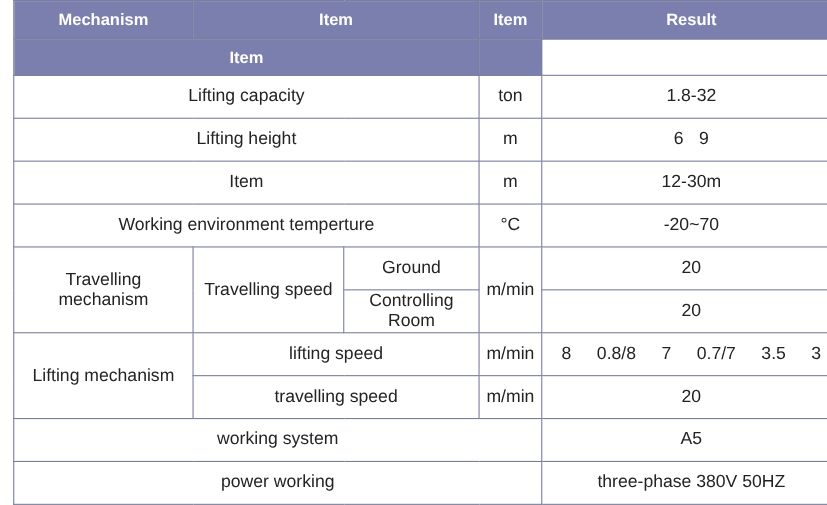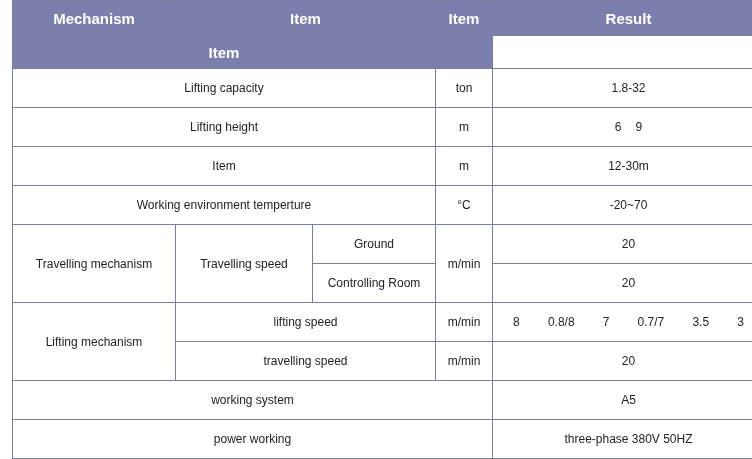--- a/index.html
+++ b/index.html
@@ -15,21 +15,21 @@
   }
   table.spec {
     border-collapse: collapse;
     width: 752px;
     table-layout: fixed;
     margin-left: 12px;
   }
   table.spec td, table.spec th {
     border: 1px solid #7a7f9e;
     padding: 0 6px;
-    font-size: 12px;
+    font-size: 16px;
     font-weight: normal;
     text-align: center;
     vertical-align: middle;
     color: #232323;
     background: #ffffff;
   }
   tr.header-row th {
     background: #7b7fae;
     color: #ffffff;
     font-weight: bold;

